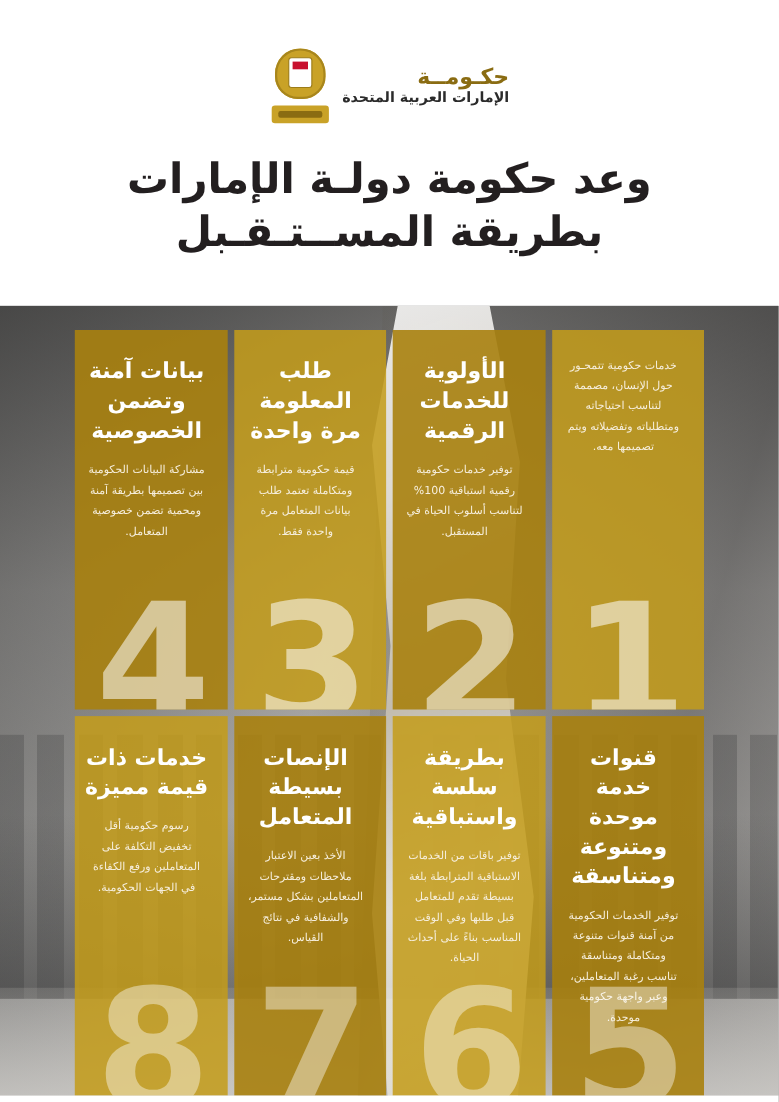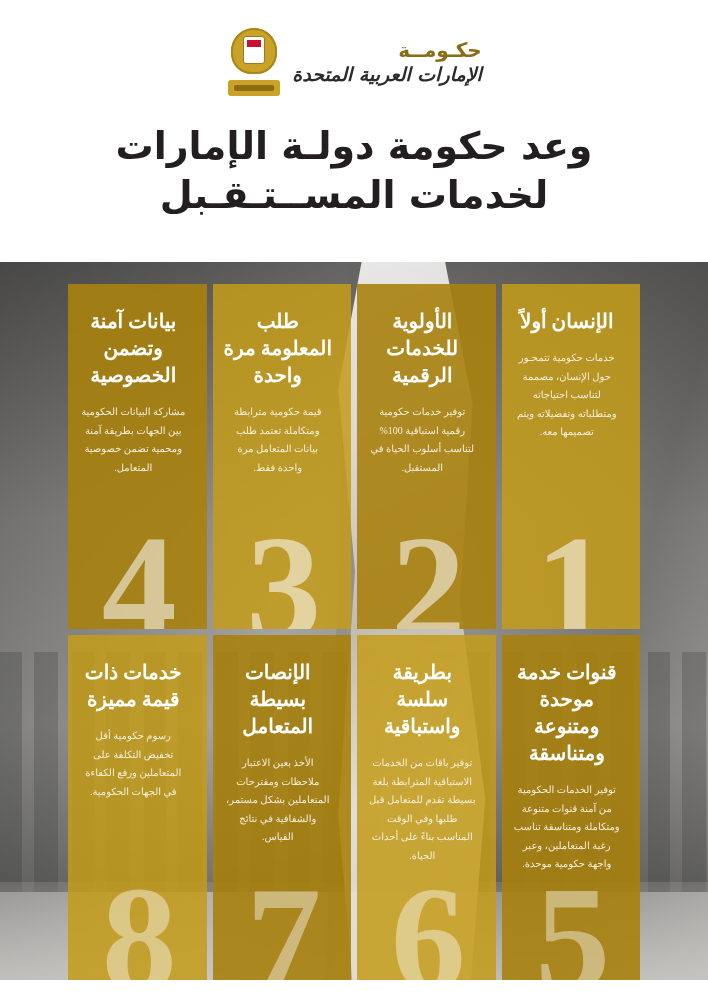--- a/index.html
+++ b/index.html
@@ -19,20 +19,21 @@
     background: #ffffff;
     overflow: hidden;
   }
 
   
   .header {
     position: relative;
     height: 262px;
     background: #ffffff;
     padding-top: 26px;
+    margin-top: 16px;
   }
 
   .emblem-row {
     display: flex;
     flex-direction: row-reverse;
     align-items: center;
     justify-content: center;
     gap: 10px;
     height: 72px;
   }
@@ -102,24 +103,23 @@
     line-height: 1.25;
     color: #8a6c12;
   }
   .emblem-text .l1 {
     font-size: 20px;
     font-weight: bold;
     color: #8a6c12;
     letter-spacing: 2px;
   }
   .emblem-text .l2 {
-    font-size: 19px;
+    font-size: 13px;
     font-weight: bold;
     color: #2b2b2b;
-    font-style: italic;
   }
 
   .title-block {
     margin-top: 26px;
     text-align: center;
     color: #231f20;
     font-weight: bold;
     line-height: 1.18;
     padding: 0 56px;
   }
@@ -209,21 +209,20 @@
     gap: 6px;
   }
 
   .cell {
     position: relative;
     background: rgba(186,145,20,0.88);
     overflow: hidden;
     padding: 24px 16px 0 8px;
     text-align: center;
     color: #ffffff;
-    font-family: Liberation Serif, serif;
   }
   .cell.light { background: rgba(196,156,26,0.86); }
   .cell.dark  { background: rgba(168,129,14,0.9); }
 
   .cell h3 {
     font-size: 20px;
     font-weight: bold;
     line-height: 1.35;
     letter-spacing: 0.5px;
     color: #ffffff;
@@ -271,53 +270,52 @@
         <div class="scroll"></div>
       </div>
       <div class="emblem-text">
         <div class="l1">حكـومــة</div>
         <div class="l2">الإمارات العربية المتحدة</div>
       </div>
     </div>
 
     <div class="title-block">
       <div class="t1">وعد حكومة دولـة الإمارات</div>
-      <div class="t2">لخدمات المســتـقـبل</div>
+      <div class="t2">بطريقة المســتـقـبل</div>
     </div>
   </div>
 
   <div class="board">
     <div class="bg"></div>
     <div class="bg-ground"></div>
     <div class="figure-shadow"></div>
     <div class="figure"></div>
 
     <div class="grid-wrap">
 
       <div class="cell light">
-        <h3>الإنسان أولاً</h3>
         <p>خدمات حكومية تتمحـور حول الإنسان، مصممة لتناسب احتياجاته ومتطلباته وتفضيلاته ويتم تصميمها معه.</p>
         <div class="num">1</div>
       </div>
 
       <div class="cell dark">
         <h3>الأولوية للخدمات الرقمية</h3>
         <p>توفير خدمات حكومية رقمية استباقية 100% لتناسب أسلوب الحياة في المستقبل.</p>
         <div class="num">2</div>
       </div>
 
       <div class="cell light">
         <h3>طلب المعلومة مرة واحدة</h3>
         <p>قيمة حكومية مترابطة ومتكاملة تعتمد طلب بيانات المتعامل مرة واحدة فقط.</p>
         <div class="num">3</div>
       </div>
 
       <div class="cell dark">
         <h3>بيانات آمنة وتضمن الخصوصية</h3>
-        <p>مشاركة البيانات الحكومية بين الجهات بطريقة آمنة ومحمية تضمن خصوصية المتعامل.</p>
+        <p>مشاركة البيانات الحكومية بين تصميمها بطريقة آمنة ومحمية تضمن خصوصية المتعامل.</p>
         <div class="num">4</div>
       </div>
 
       <div class="cell dark">
         <h3>قنوات خدمة موحدة ومتنوعة ومتناسقة</h3>
         <p>توفير الخدمات الحكومية من آمنة قنوات متنوعة ومتكاملة ومتناسقة تناسب رغبة المتعاملين، وعبر واجهة حكومية موحدة.</p>
         <div class="num low">5</div>
       </div>
 
       <div class="cell light">

